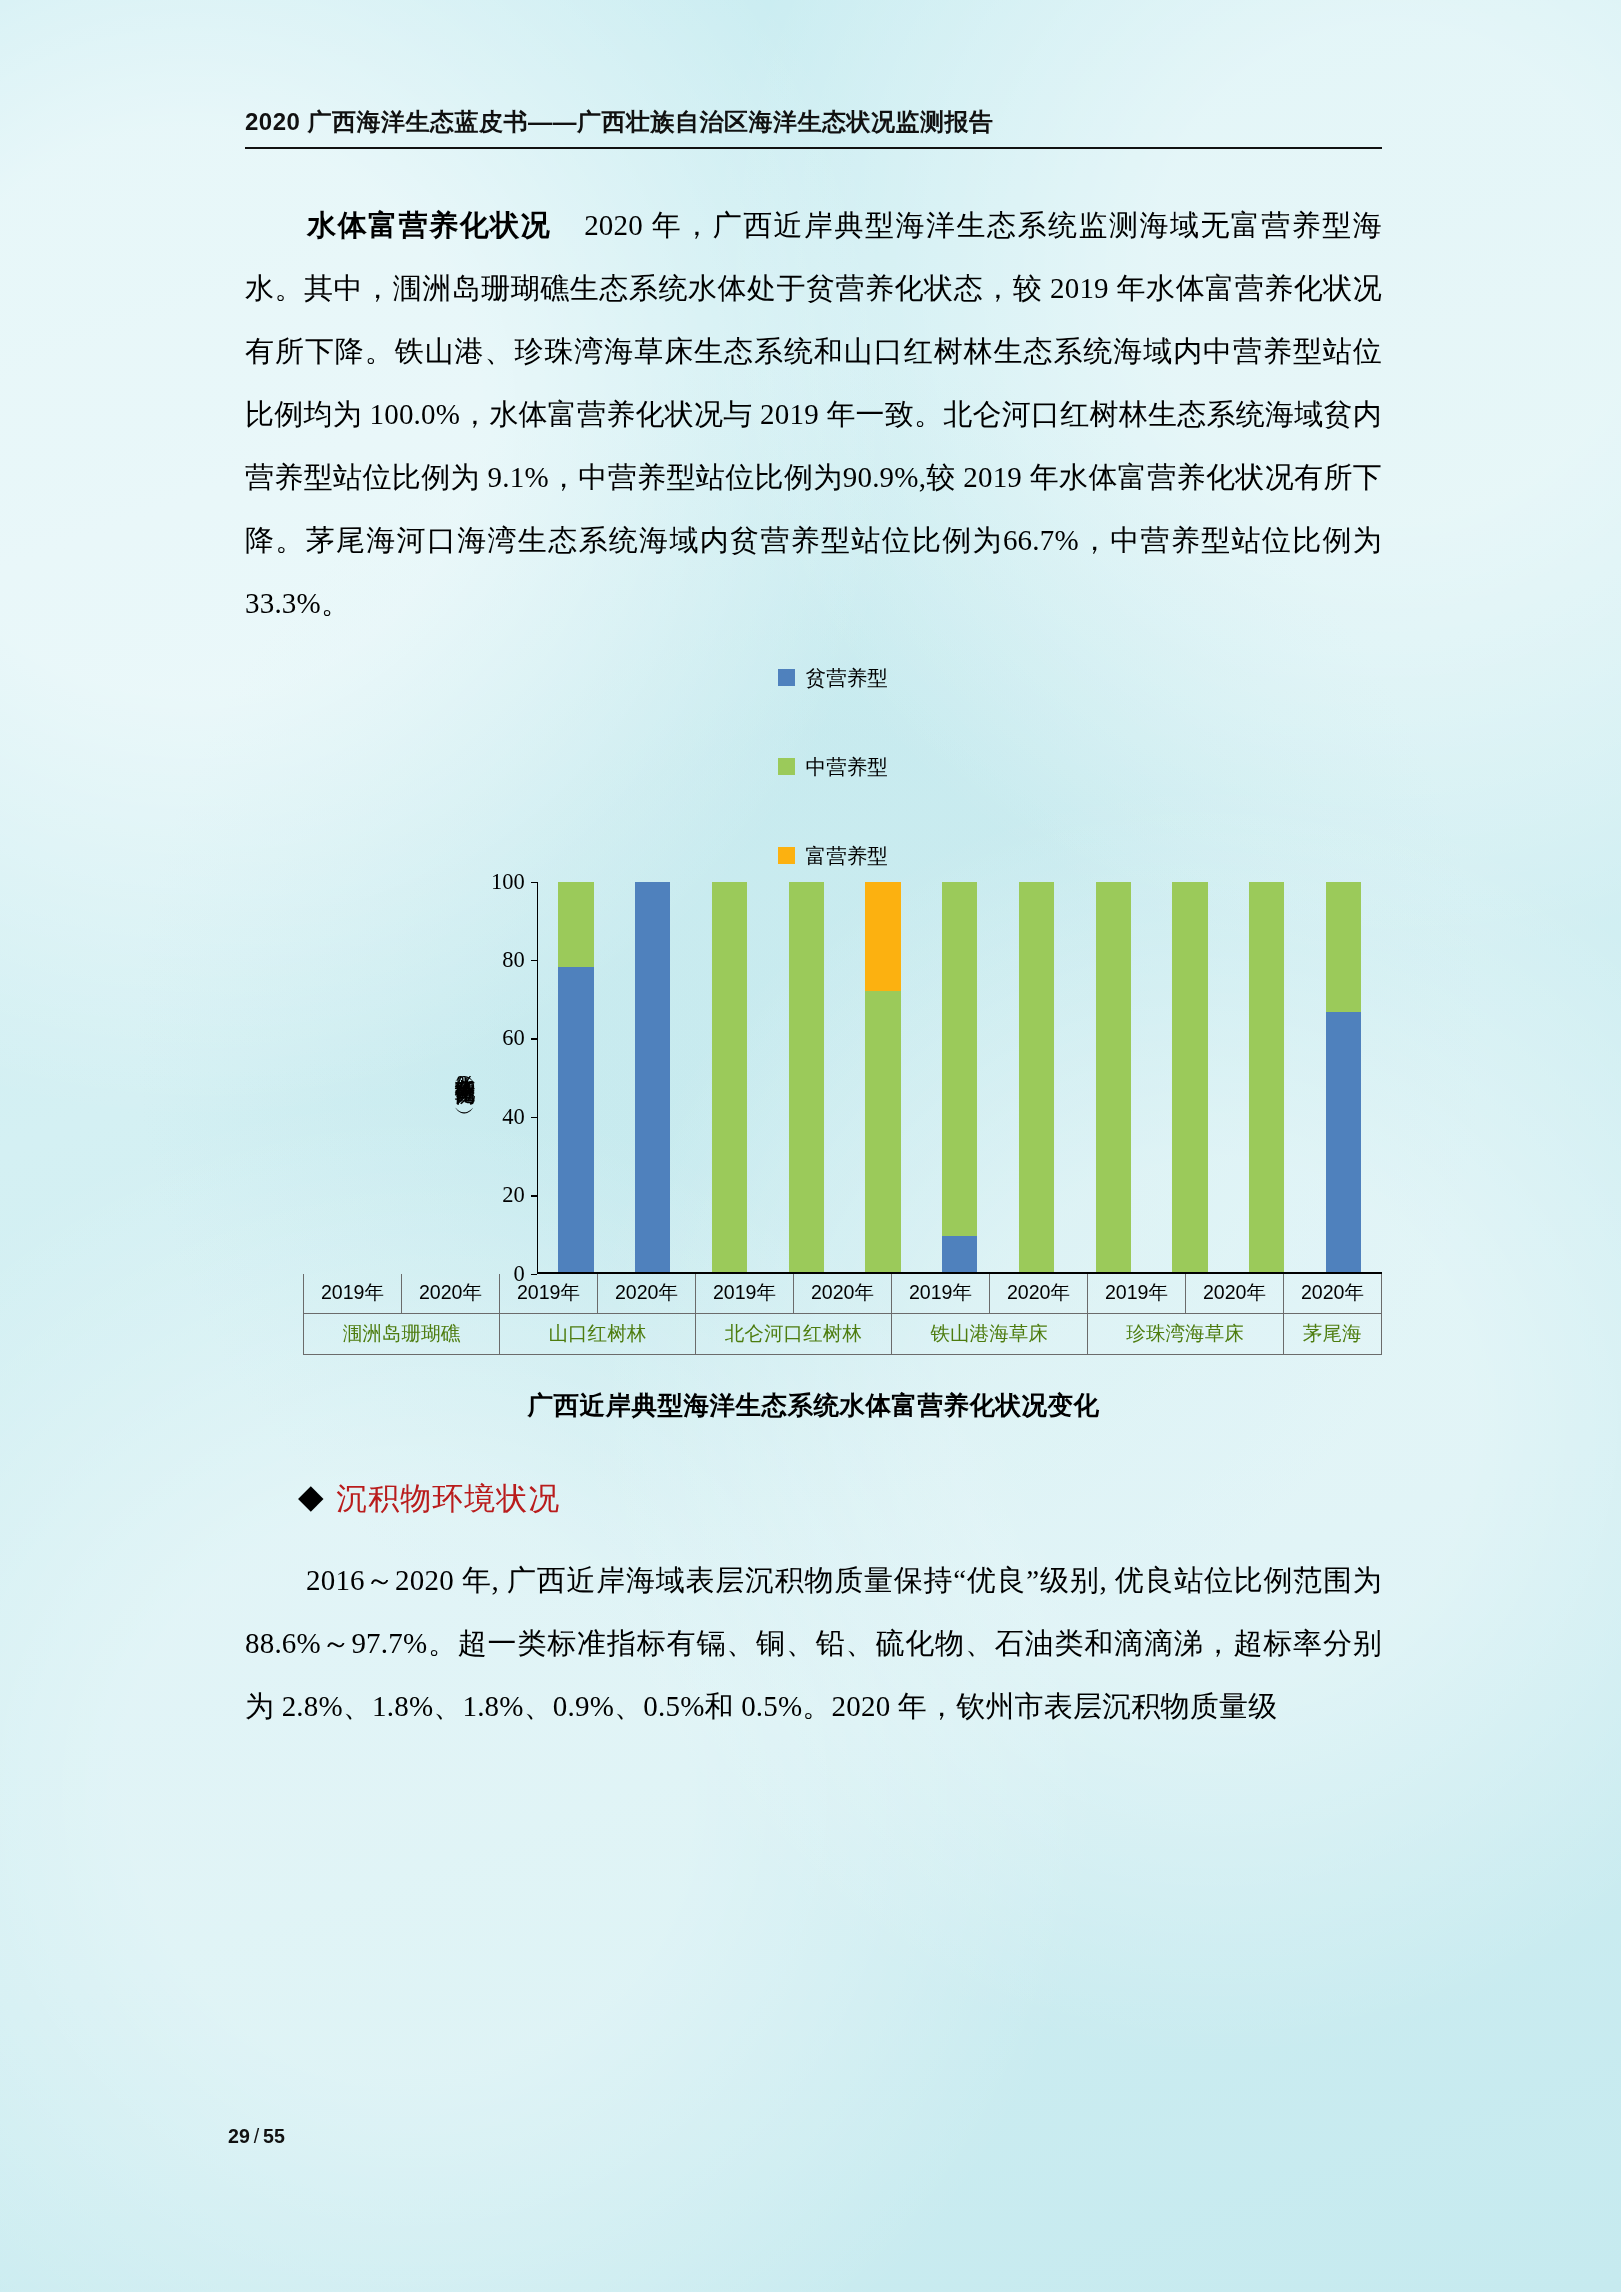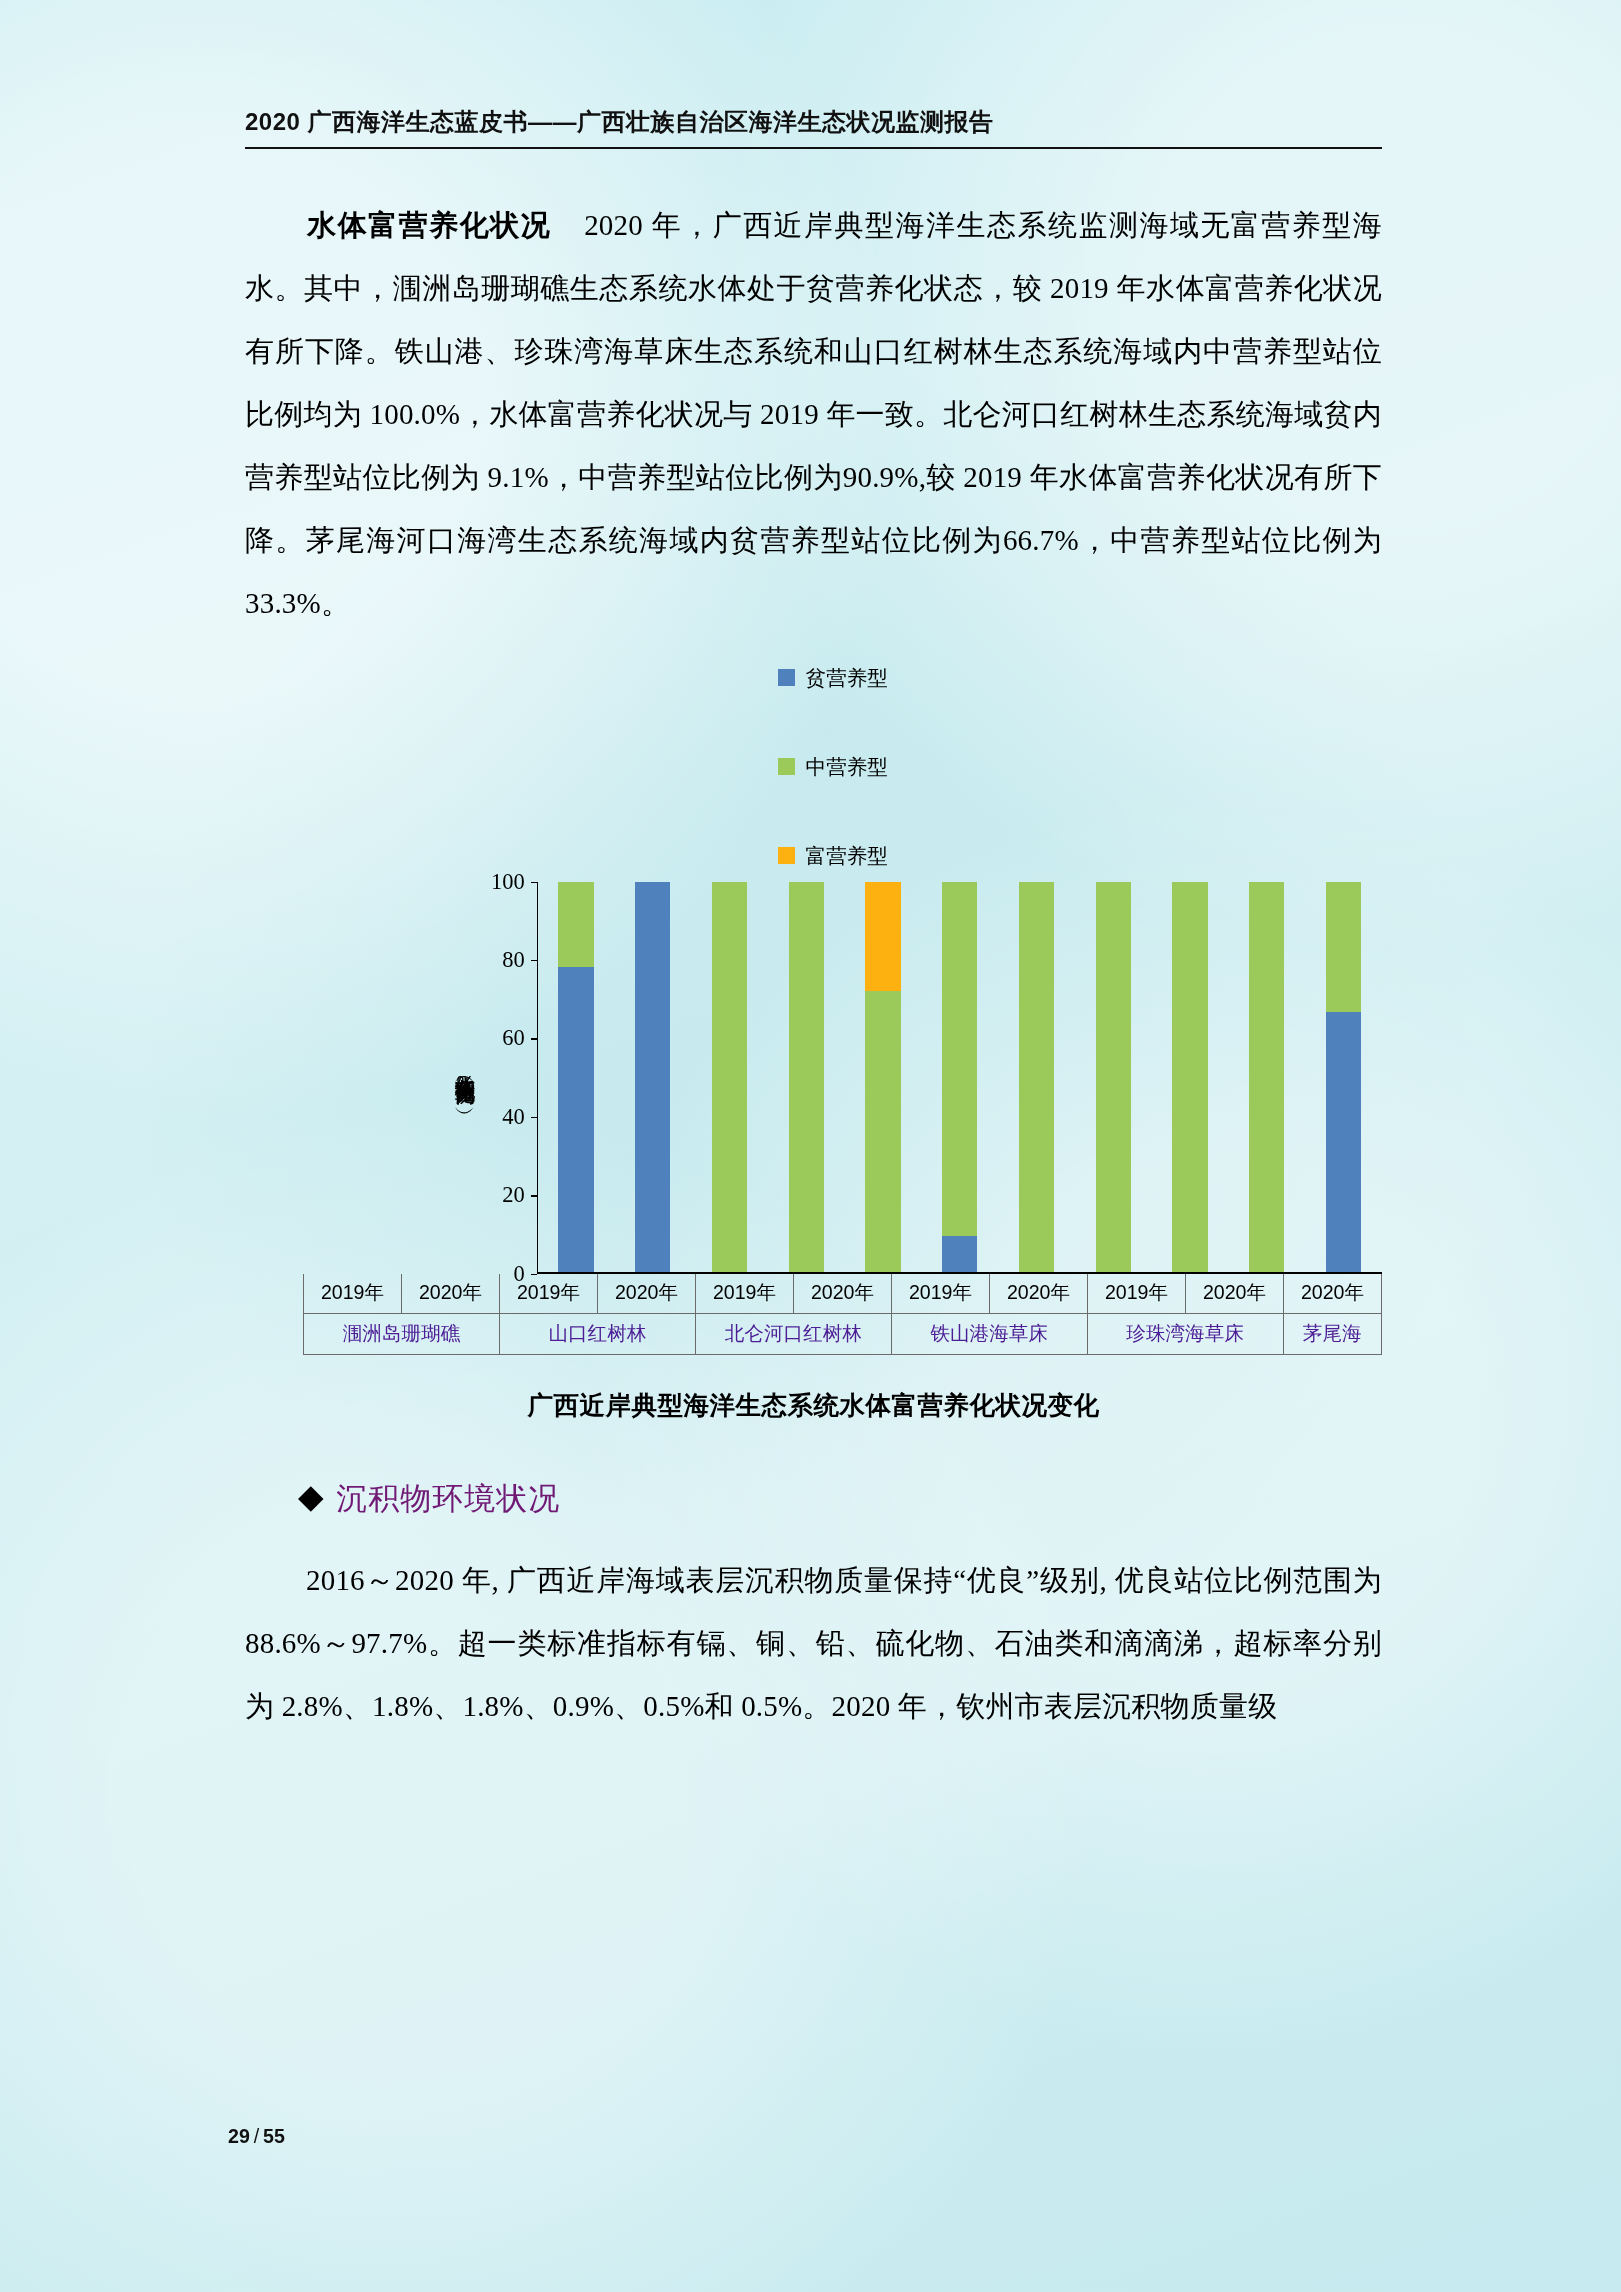--- a/index.html
+++ b/index.html
@@ -212,21 +212,21 @@
     margin-left: 58px;
     border-left: 1.4px solid #6b6b6b;
   }
   .grp-cell {
     border-right: 1.4px solid #6b6b6b;
     border-bottom: 1.4px solid #6b6b6b;
     text-align: center;
     font-family: "Liberation Sans", sans-serif;
     font-size: 19.6px;
     padding: 5.9px 0 6.9px 0;
-    color: #4c1d95;
+    color: #4d7c0f;
     white-space: nowrap;
   }
   .fig-caption {
     text-align: center;
     font-family: "Liberation Sans", sans-serif;
     font-weight: bold;
     font-size: 25.5px;
     margin-top: 33px;
     color: #000;
     letter-spacing: 0.5px;
@@ -243,21 +243,21 @@
   .diamond {
     width: 17.6px;
     height: 17.6px;
     background: #000;
     transform: rotate(45deg);
     display: inline-block;
   }
   .section-head-text {
     font-family: "Liberation Sans", sans-serif;
     font-size: 31px;
-    color: #701a75;
+    color: #b91c1c;
     letter-spacing: 1px;
   }
 
   
   .footer {
     position: absolute;
     left: 228px;
     bottom: 145px;
     font-family: "Liberation Sans", sans-serif;
     font-size: 19.6px;

